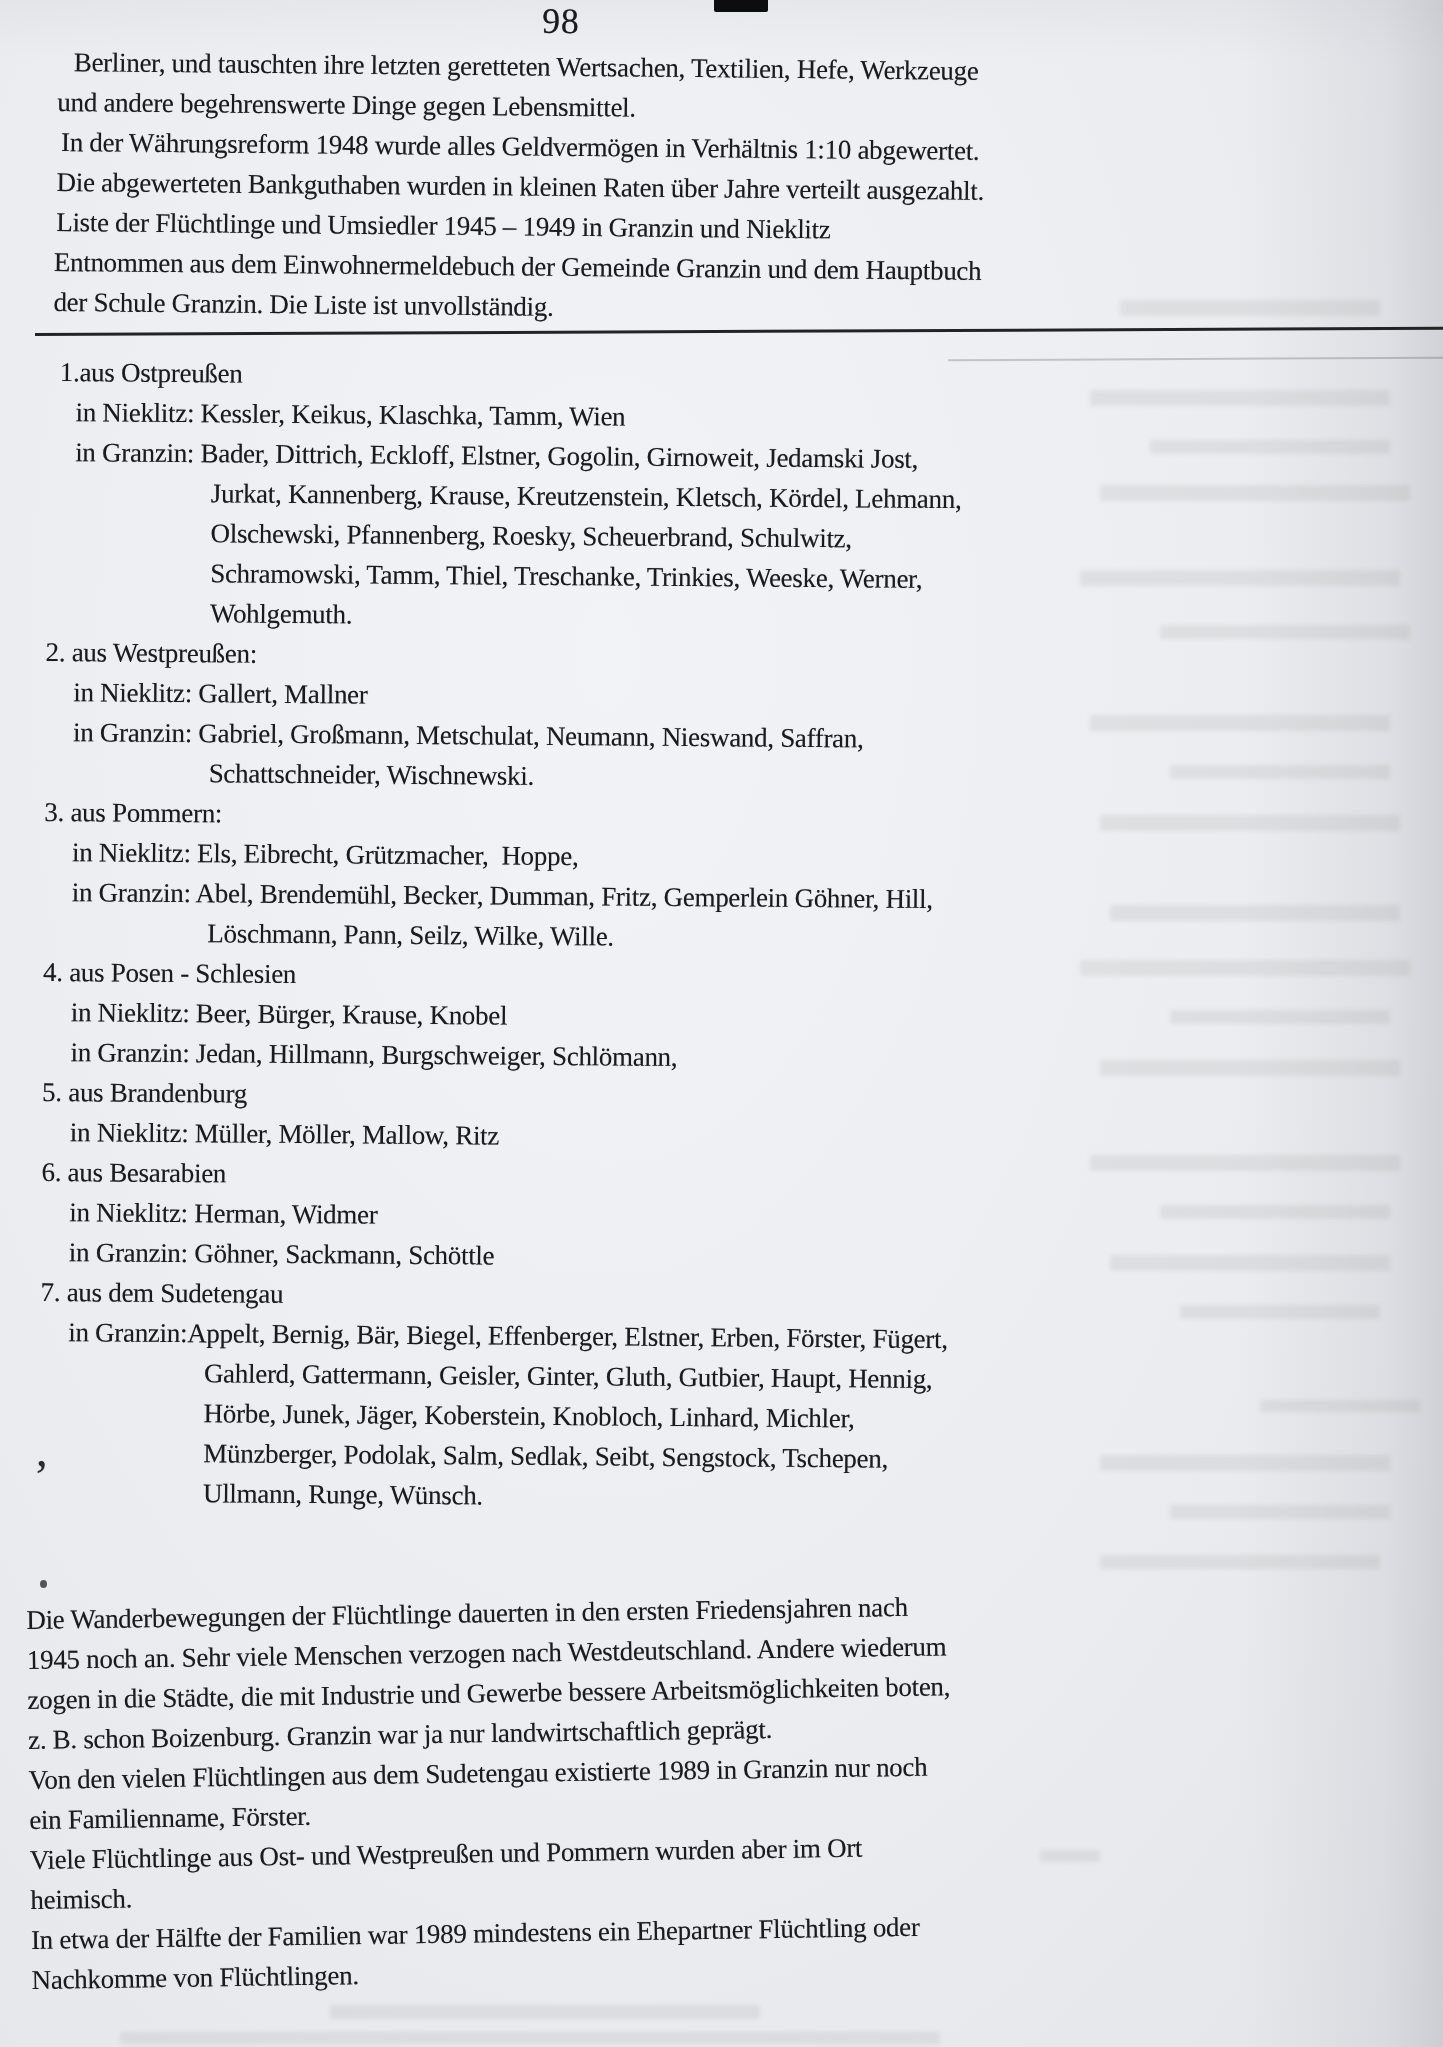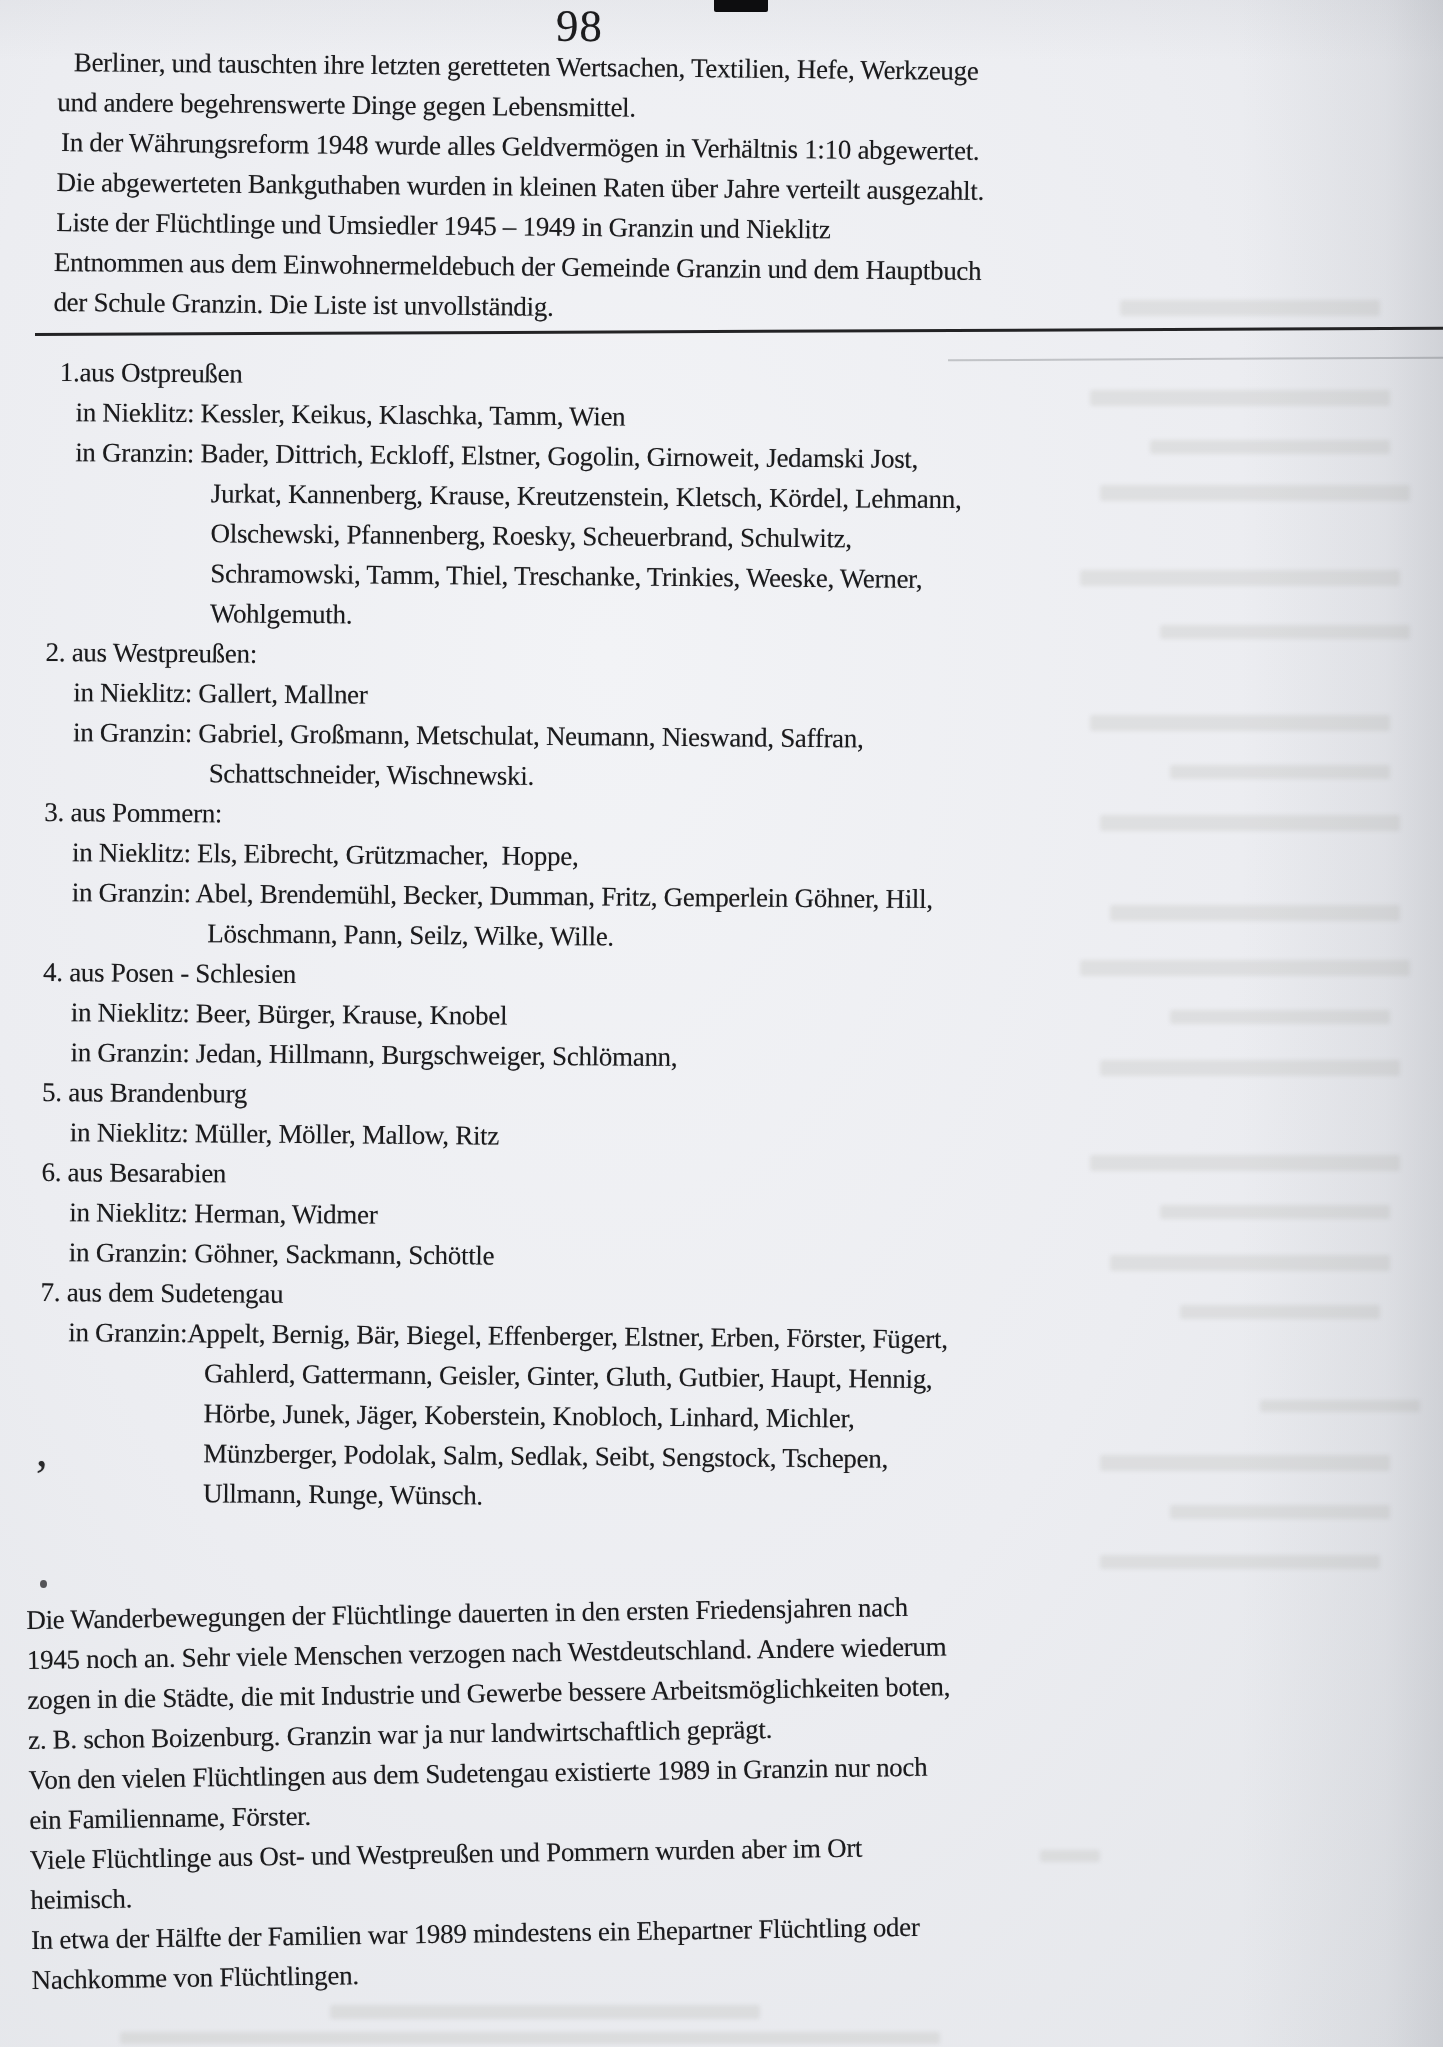--- a/index.html
+++ b/index.html
@@ -11,21 +11,21 @@
   .page{
     position:absolute;inset:0;
     background:
       linear-gradient(to right, rgba(255,255,255,0) 86%, rgba(120,124,134,0.10) 96%, rgba(98,102,112,0.18) 100%),
       linear-gradient(to bottom, rgba(130,134,144,0.07), rgba(0,0,0,0) 3%),
       radial-gradient(ellipse at 42% 32%, #f2f3f6 0%, #ecedf1 55%, #e3e5e9 100%);
   }
   .txt{color:#1b1b1d;text-shadow:0 0 0.7px rgba(27,27,29,0.45);}
   .line{white-space:pre;}
   .pagenum{
-    position:absolute;left:556px;top:0px;font-size:45px;letter-spacing:1px;
+    position:absolute;left:542px;top:0px;font-size:36px;letter-spacing:1px;
     transform:rotate(0.6deg);
   }
   .topbar{position:absolute;left:714px;top:0;width:54px;height:12px;background:#0d0d0f;border-radius:0 0 2px 2px;}
   .intro{
     position:absolute;left:56px;top:42px;width:1040px;
     font-size:27px;line-height:40px;letter-spacing:-0.3px;
     transform:rotate(0.55deg);transform-origin:left top;
   }
   .intro .line:nth-child(1){padding-left:18px;}
   .intro .line:nth-child(2){padding-left:2px;}

